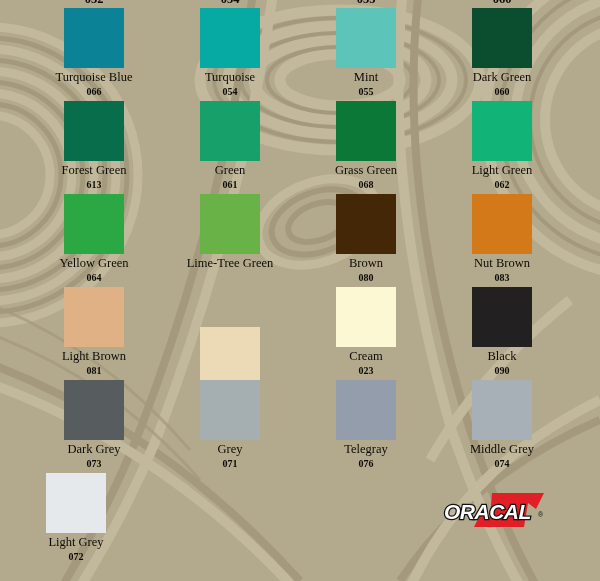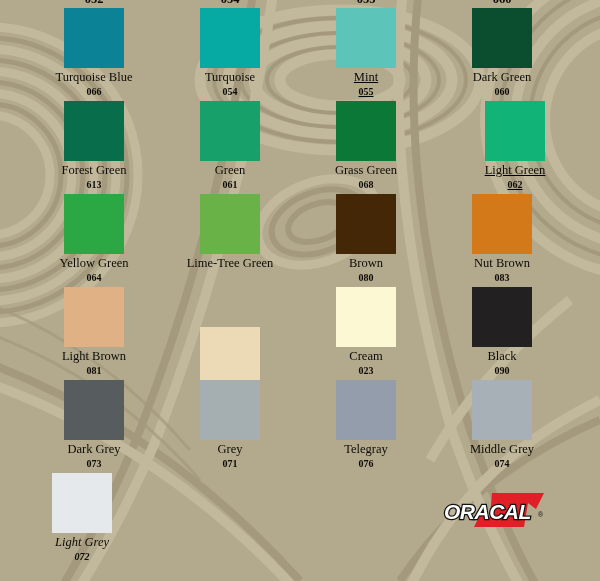--- a/index.html
+++ b/index.html
@@ -189,21 +189,21 @@
       <div class="cell" style="left: 26px; top: 8px;">
         <div class="swatch" style="background: rgb(11, 130, 150);"></div>
         <div class="cname">Turquoise Blue</div>
         <div class="cnum">066</div>
       </div>
       <div class="cell" style="left: 162px; top: 8px;">
         <div class="swatch" style="background: rgb(7, 170, 162);"></div>
         <div class="cname">Turquoise</div>
         <div class="cnum">054</div>
       </div>
-      <div class="cell" style="left: 298px; top: 8px; text-decoration: underline;">
+      <div class="cell" style="left: 298px; top: 8px;">
         <div class="swatch" style="background: rgb(92, 196, 184);"></div>
         <div class="cname">Mint</div>
         <div class="cnum">055</div>
       </div>
       <div class="cell" style="left: 434px; top: 8px;">
         <div class="swatch" style="background: rgb(10, 77, 47);"></div>
         <div class="cname">Dark Green</div>
         <div class="cnum">060</div>
       </div>
       <div class="cell" style="left: 26px; top: 101px;">
@@ -214,21 +214,21 @@
       <div class="cell" style="left: 162px; top: 101px;">
         <div class="swatch" style="background: rgb(23, 160, 106);"></div>
         <div class="cname">Green</div>
         <div class="cnum">061</div>
       </div>
       <div class="cell" style="left: 298px; top: 101px;">
         <div class="swatch" style="background: rgb(12, 120, 56);"></div>
         <div class="cname">Grass Green</div>
         <div class="cnum">068</div>
       </div>
-      <div class="cell" style="left: 447px; top: 101px; text-decoration: underline;">
+      <div class="cell" style="left: 434px; top: 101px;">
         <div class="swatch" style="background: rgb(18, 179, 119);"></div>
         <div class="cname">Light Green</div>
         <div class="cnum">062</div>
       </div>
       <div class="cell" style="left: 26px; top: 194px;">
         <div class="swatch" style="background: rgb(43, 168, 68);"></div>
         <div class="cname">Yellow Green</div>
         <div class="cnum">064</div>
       </div>
       <div class="cell" style="left: 162px; top: 194px;">
@@ -278,21 +278,21 @@
       <div class="cell" style="left: 298px; top: 380px;">
         <div class="swatch" style="background: rgb(147, 157, 171);"></div>
         <div class="cname">Telegray</div>
         <div class="cnum">076</div>
       </div>
       <div class="cell" style="left: 434px; top: 380px;">
         <div class="swatch" style="background: rgb(167, 176, 182);"></div>
         <div class="cname">Middle Grey</div>
         <div class="cnum">074</div>
       </div>
-      <div class="cell" style="left: 14px; top: 473px; font-style: italic;">
+      <div class="cell" style="left: 8px; top: 473px;">
         <div class="swatch" style="background: rgb(230, 233, 236);"></div>
         <div class="cname">Light Grey</div>
         <div class="cnum">072</div>
       </div>
     </div>
 
   <div id="logo">
     <svg width="120" height="48" viewBox="0 0 120 48">
       <polygon points="52,6 104,6 96,22 88,16 84,40 34,40 42,24 50,30" fill="#e01f26"></polygon>
     </svg>

